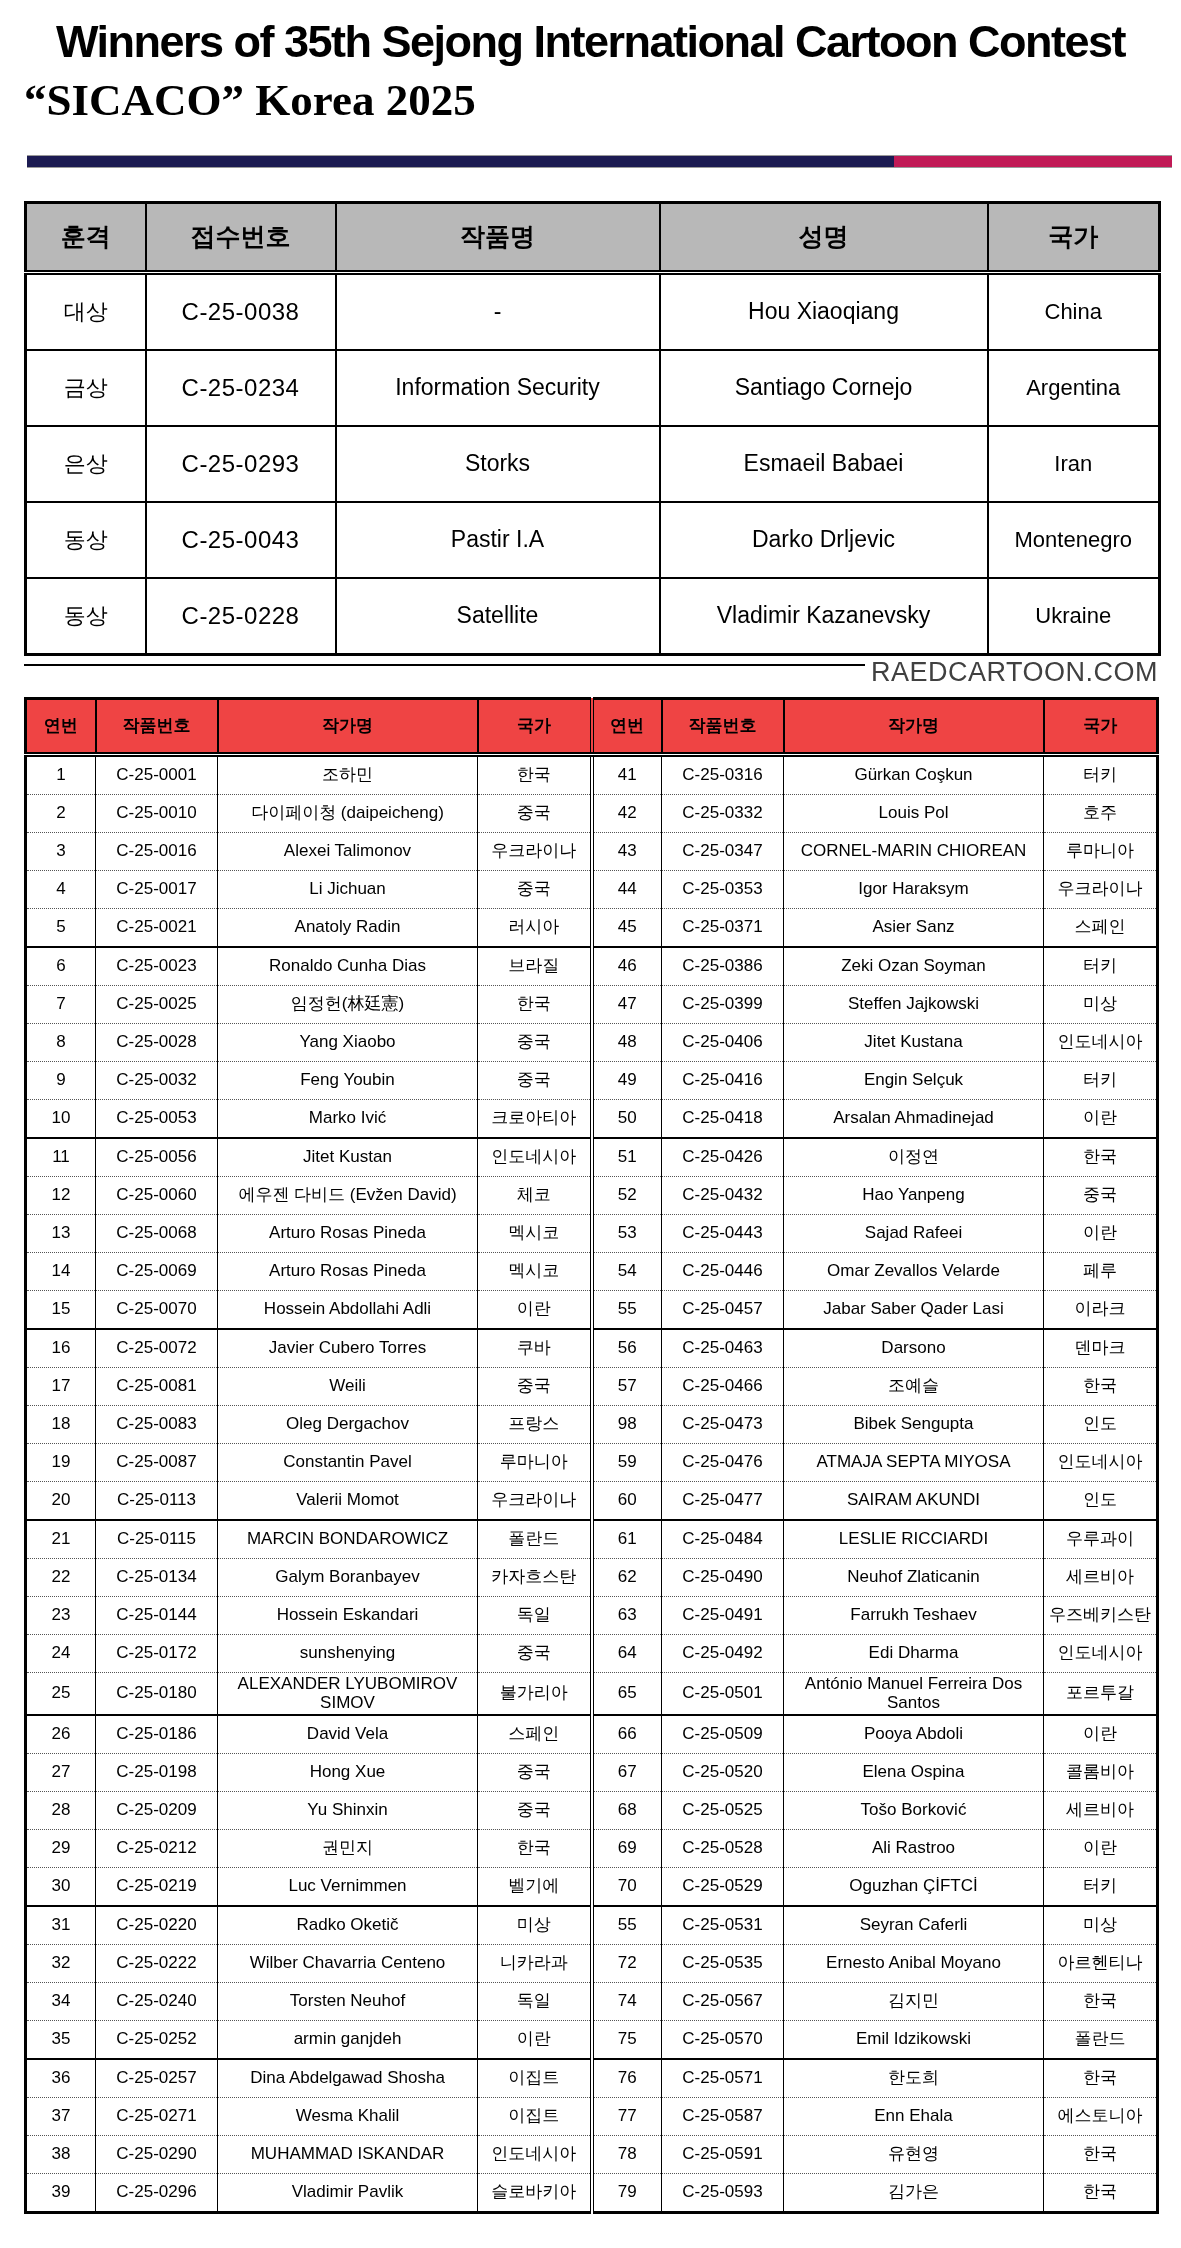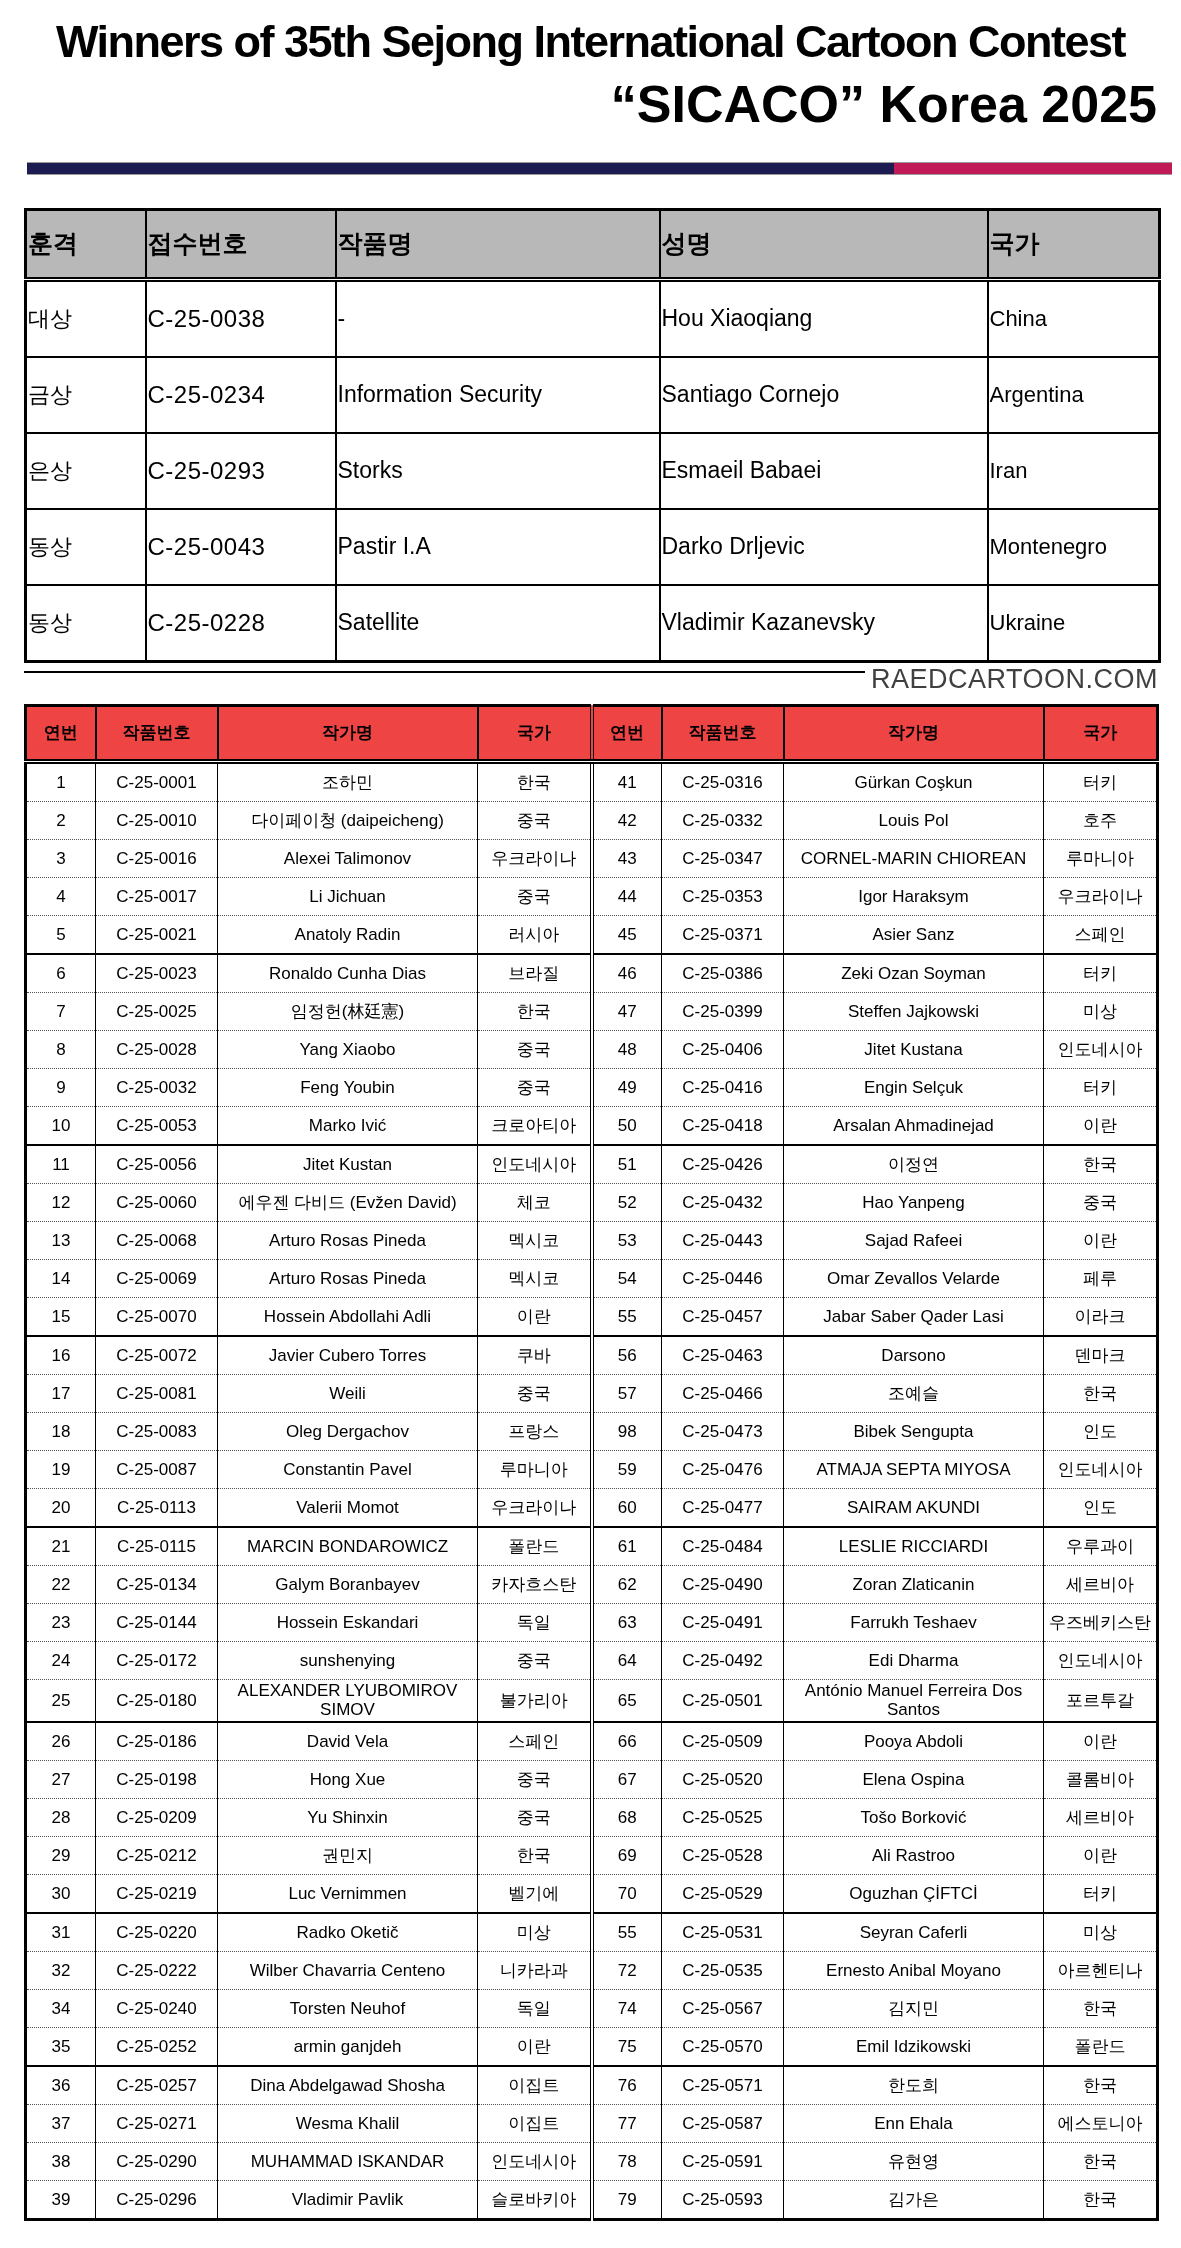--- a/index.html
+++ b/index.html
@@ -22,25 +22,26 @@
     margin: 6px 0 0 0;
     font-size: 45px;
     font-weight: bold;
     letter-spacing: -1.5px;
     text-align: center;
     line-height: 1.05;
     white-space: nowrap;
   }
   .title-line2 {
     margin: 12px 0 0 0;
-    font-size: 52px;
+    font-size: 45px;
     font-weight: bold;
     letter-spacing: 0px;
-    text-align: right;
+    text-align: left;
     line-height: 1.05;
+    font-family: Liberation Serif, serif;
   }
 
   
   .divider {
     margin: 30px 0 0 3px;
     width: 1145px;
     height: 11px;
     display: flex;
     border-top: 1px solid #9a9a9a;
     border-bottom: 1px solid #9a9a9a;
@@ -50,21 +51,21 @@
 
   
   table { border-collapse: collapse; table-layout: fixed; }
   .winners {
     margin-top: 33px;
     width: 1134px;
     border: 3px solid #000;
   }
   .winners th, .winners td {
     border: 2px solid #000;
-    text-align: left;
+    text-align: center;
     vertical-align: middle;
     overflow: hidden;
   }
   .winners thead th {
     background: #b8b8b8;
     height: 64px;
     font-size: 25px;
     font-weight: bold;
     border-bottom: 5px double #000;
   }
@@ -430,21 +431,21 @@
           <td class="namecell">LESLIE RICCIARDI</td>
           <td class="country">우루과이</td>
         </tr>
         <tr>
           <td class="idx">22</td>
           <td class="code">C-25-0134</td>
           <td class="namecell">Galym Boranbayev</td>
           <td class="country">카자흐스탄</td>
           <td class="idx half-split">62</td>
           <td class="code">C-25-0490</td>
-          <td class="namecell">Zoran Zlaticanin</td>
+          <td class="namecell">Neuhof Zlaticanin</td>
           <td class="country">세르비아</td>
         </tr>
         <tr>
           <td class="idx">23</td>
           <td class="code">C-25-0144</td>
           <td class="namecell">Hossein Eskandari</td>
           <td class="country">독일</td>
           <td class="idx half-split">63</td>
           <td class="code">C-25-0491</td>
           <td class="namecell">Farrukh Teshaev</td>

